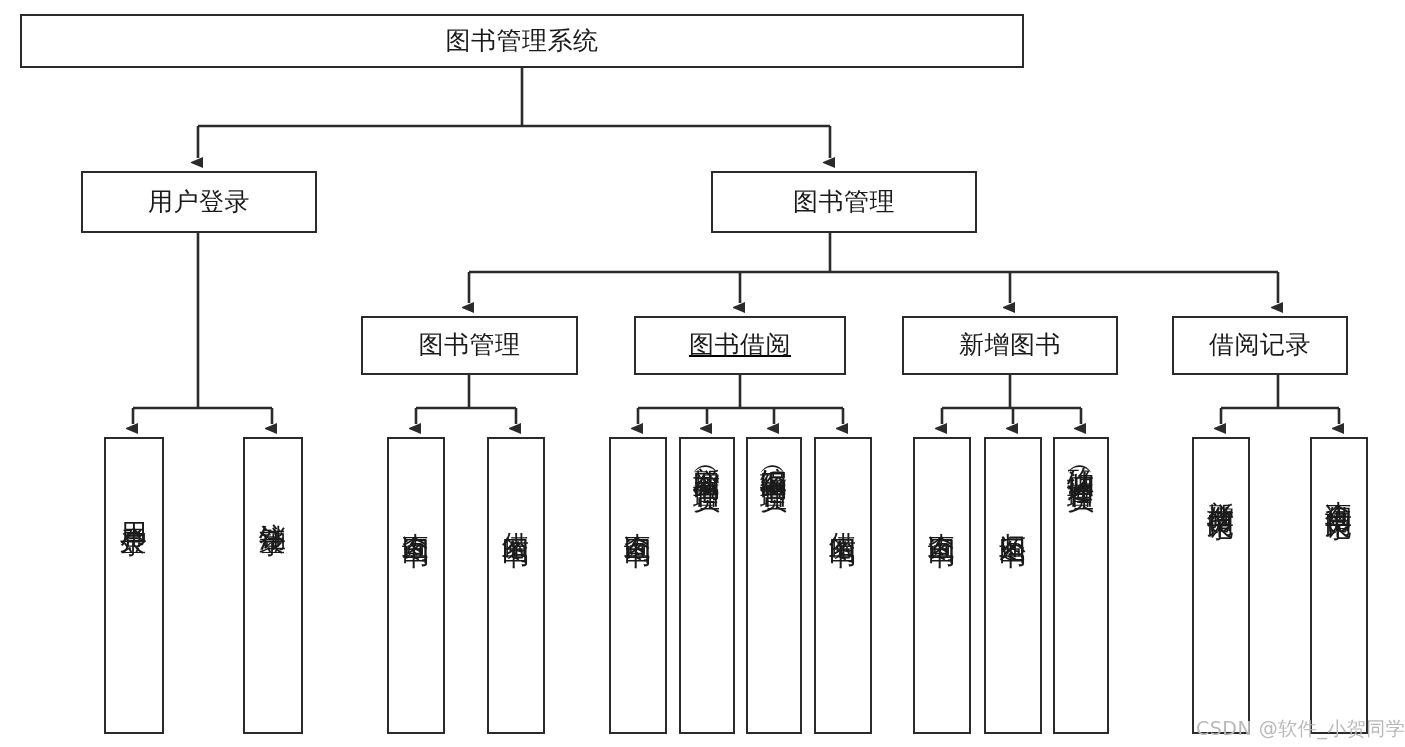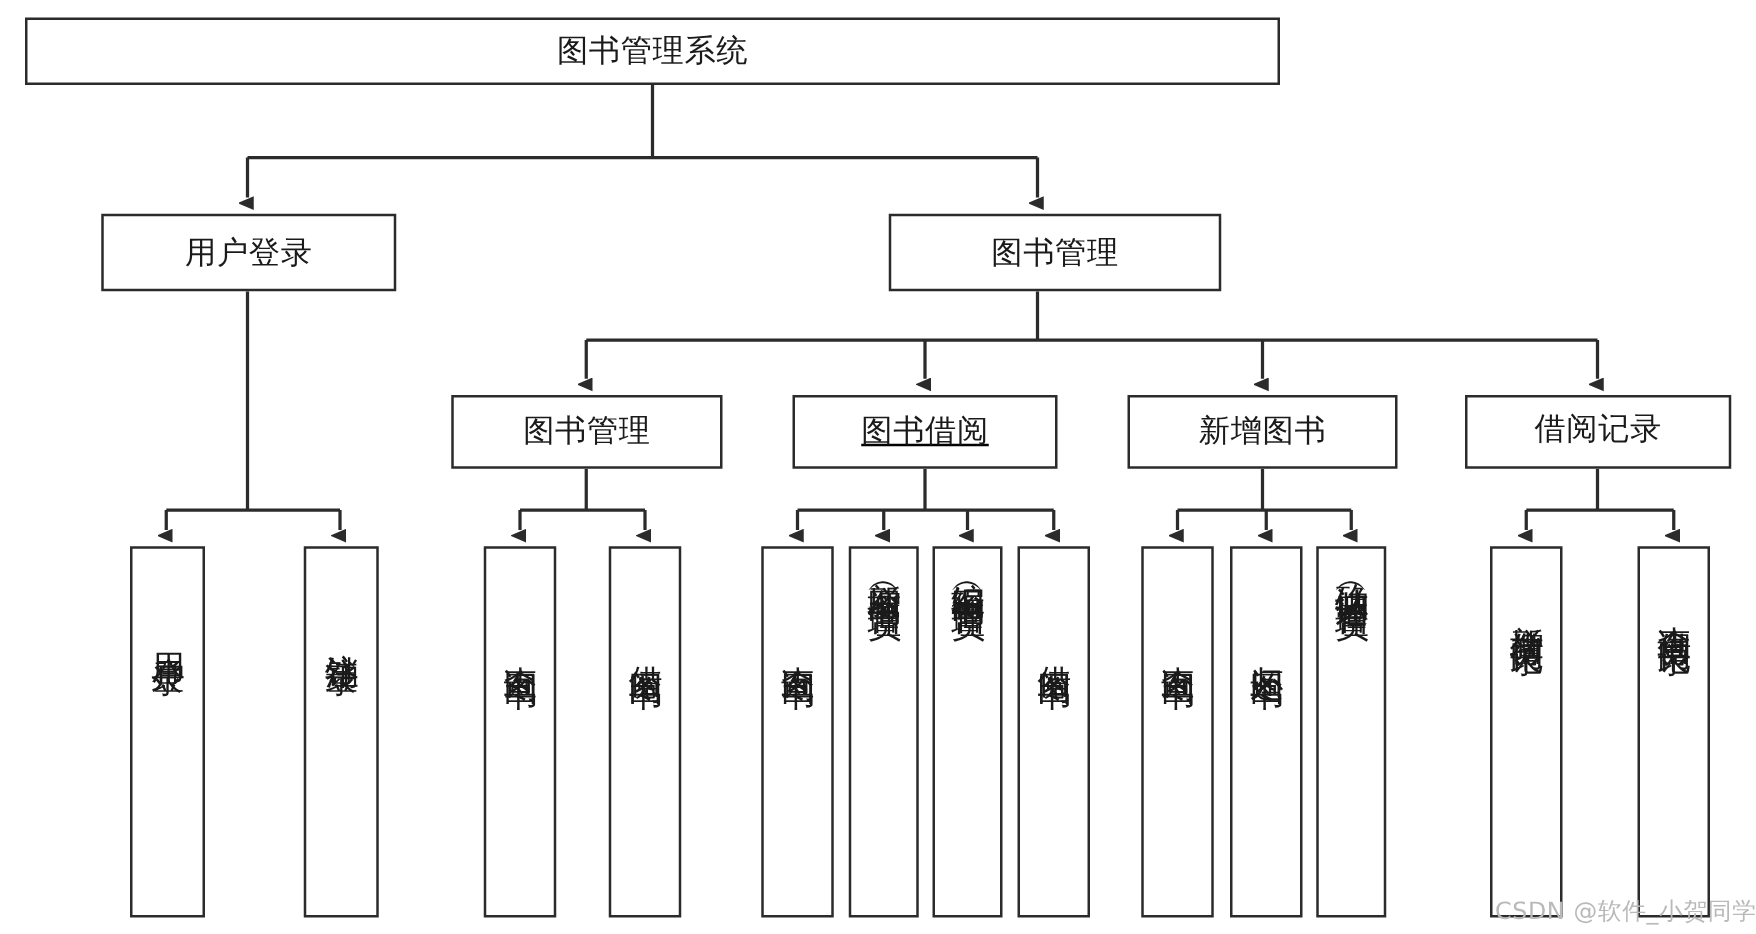--- a/index.html
+++ b/index.html
@@ -132,21 +132,21 @@
       </div>
       <div class="node horizontal level2" style="left: 361px; top: 316px; width: 217px; height: 59px;">
         <span class="node-label">图书管理</span>
       </div>
       <div class="node horizontal level2" style="left: 634px; top: 316px; width: 212px; height: 59px; text-decoration: underline;">
         <span class="node-label">图书借阅</span>
       </div>
       <div class="node horizontal level2" style="left: 902px; top: 316px; width: 216px; height: 59px;">
         <span class="node-label">新增图书</span>
       </div>
-      <div class="node horizontal level2" style="left: 1172px; top: 316px; width: 213px; height: 59px; font-family: Liberation Mono, monospace;">
+      <div class="node horizontal level2" style="left: 1172px; top: 316px; width: 176px; height: 59px;">
         <span class="node-label">借阅记录</span>
       </div>
       <div class="node vertical leaf" style="left: 104px; top: 437px; width: 60px; height: 297px;">
         <span class="node-label" style="margin-top: 62px;">用户登录</span>
       </div>
       <div class="node vertical leaf" style="left: 243px; top: 437px; width: 60px; height: 297px;">
         <span class="node-label" style="margin-top: 62px;">注销登录</span>
       </div>
       <div class="node vertical leaf" style="left: 387px; top: 437px; width: 58px; height: 297px;">
         <span class="node-label" style="margin-top: 72px;">查询图书</span>

